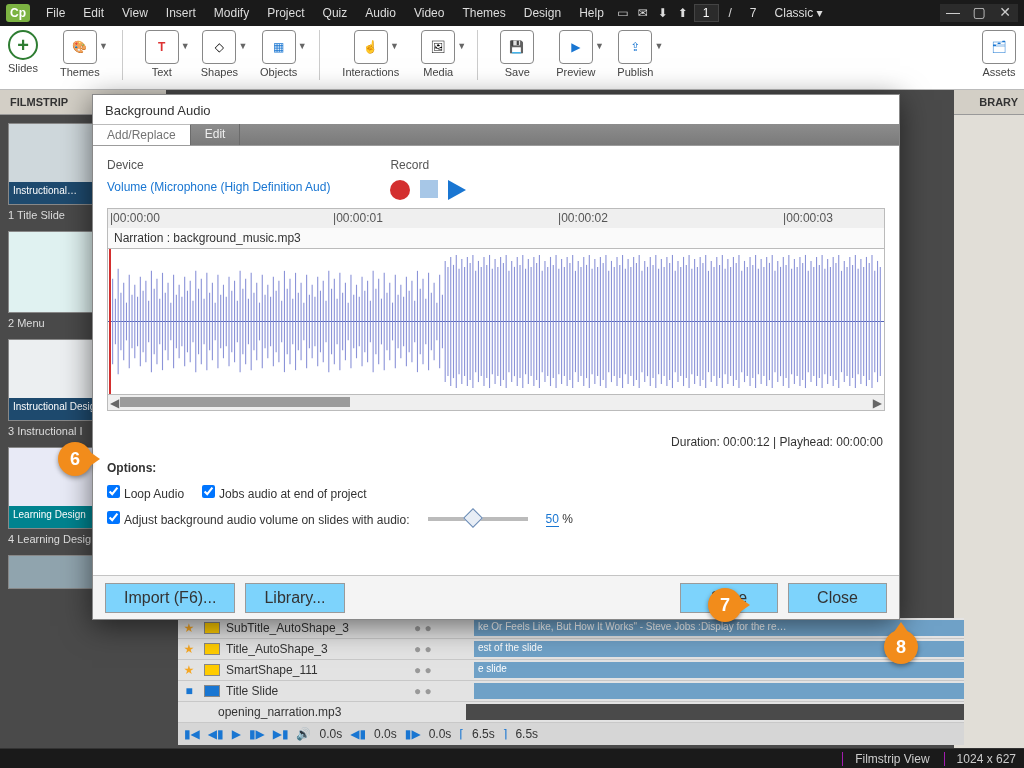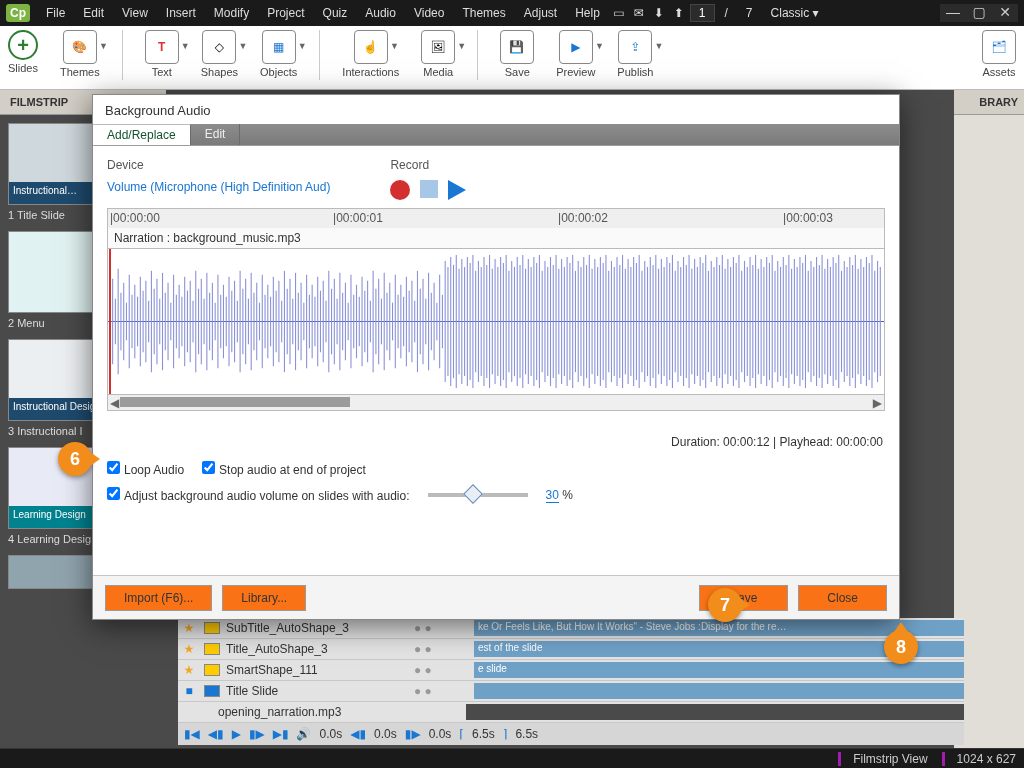--- a/index.html
+++ b/index.html
@@ -24,39 +24,39 @@
 .fs-body { padding:8px 8px; overflow:hidden;}
 .slide-th { margin-bottom:10px;}
 .slide-th .thumb{ width:148px; height:82px; background:#cfd8dc; border:1px solid #888; position:relative; overflow:hidden;}
 .slide-th .cap{ color:#ddd; font-size:11px; margin-top:4px;}
 .thumb .band{ position:absolute; bottom:0; left:0; right:0; height:22px; background:#1e4a6e; color:#fff; font-size:10px; padding:3px 4px;}
 .thumb .band.teal{ background:#00838f;}
 .center { flex:1; background:#4a4a4a; position:relative;}
 .rightpanel{ width:70px; background:#e1ded7;}
 .lib-head{ background:#d3cfc6; color:#333; font-weight:bold; padding:6px 6px; font-size:11px; border-bottom:1px solid #999; text-align:right;}
 .statusbar{ position:absolute; bottom:0; left:0; right:0; height:20px; background:#1a1a1a; color:#ccc; display:flex; justify-content:flex-end; align-items:center; padding:0 8px; gap:14px; font-size:11px; border-top:1px solid #333;}
-.statusbar .seg{ border-left:3px solid #a21caf; padding-left:12px;}
+.statusbar .seg{ border-left:1px solid #a21caf; padding-left:12px;}
 
 .tl-strip{ position:absolute; left:178px; right:60px; bottom:30px; height:120px; background:#e3e3e3;}
 .tl-rows{ }
 .tl-row{ display:flex; align-items:center; height:21px; border-bottom:1px solid #c8c8c8;}
 .tl-row .star{ width:22px; text-align:center; color:#f5a623;}
 .tl-row .sq{ width:16px; height:12px; border:1px solid #888; margin:0 4px;}
 .tl-row .name{ flex:0 0 190px; padding-left:2px; color:#333;}
 .tl-row .dots{ width:60px; color:#999;}
 .tl-row .bar{ flex:1; height:16px; background:#6fa1c7; color:#fff; font-size:10px; padding:1px 4px; white-space:nowrap; overflow:hidden;}
 .tl-row.audio .bar{ background:#4a4a4a;}
 .tl-ctrl{ height:22px; background:#d6d6d6; display:flex; align-items:center; gap:8px; padding:0 6px; color:#1976d2; font-size:11px;}
 .tl-ctrl .t{ color:#333;}
 
 .dialog{ position:absolute; left:92px; top:94px; width:808px; height:526px; background:#fff; box-shadow:0 6px 28px rgba(0,0,0,.55); border:1px solid #888;}
 .dlg-title{ padding:8px 12px 6px; color:#333; font-size:13px;}
 .dlg-tabs{ display:flex; border-bottom:1px solid #9c9c9c; background:linear-gradient(#8d8d8d,#7a7a7a); height:22px;}
 .dlg-tabs .tab{ padding:3px 14px; background:linear-gradient(#8d8d8d,#7a7a7a); color:#eee; font-size:12px; border-right:1px solid #6b6b6b;}
-.dlg-tabs .tab.active{ background:#fff; color:#14532d; border-top:1px solid #bbb;}
+.dlg-tabs .tab.active{ background:#fff; color:#737373; border-top:1px solid #bbb;}
 .dlg-body{ padding:12px 14px 10px; }
 .rec-row{ display:flex; gap:60px; margin-bottom:8px;}
 .rec-row .col .h{ color:#555; margin-bottom:8px; }
 .rec-btns{ display:flex; gap:10px;}
 .rec-btns .r{ width:20px; height:20px; border-radius:50%; background:#d32f2f; display:inline-block;}
 .rec-btns .s{ width:18px; height:18px; background:#a7c7e7; display:inline-block;}
 .rec-btns .p{ width:0; height:0; border-left:18px solid #1976d2; border-top:10px solid transparent; border-bottom:10px solid transparent; display:inline-block;}
 .device-link{ color:#1976d2;}
 .timeline-ruler{ margin-top:6px; height:20px; border:1px solid #bbb; border-bottom:none; background:#efefef; position:relative; font-size:10px; color:#555;}
 .timeline-ruler span{ position:absolute; top:2px;}
@@ -69,21 +69,21 @@
 .wave-scroll .ar{ position:absolute; top:1px; font-size:12px; color:#666;}
 .dur-row{ text-align:right; color:#333; padding:6px 2px; font-size:12px;margin-top:18px;}
 .opts{ margin-top:6px;}
 .opts .h{ font-weight:bold; color:#333; margin-bottom:10px;}
 .opts .row{ margin-bottom:10px; color:#333; display:flex; align-items:center; gap:18px;}
 .opts .blue{ color:#1976d2; border-bottom:1px solid #1976d2;}
 .opts input[type=checkbox]{ margin-right:4px;}
 .slider{ width:100px; height:4px; background:#bbb; position:relative; display:inline-block; vertical-align:middle;}
 .slider .kn{ position:absolute; top:-6px; left:38px; width:14px; height:14px; background:#e8eef6; border:1px solid #6a8bb5; transform:rotate(45deg);}
 .dlg-foot{ position:absolute; left:0; right:0; bottom:0; height:44px; border-top:1px solid #c4c4c4; background:#f4f4f4; display:flex; align-items:center; padding:0 12px; gap:10px;}
-.btn{ background:#f97316; border:1px solid #9a9a9a; padding:5px 18px; color:#333; font-size:12px; cursor:default;}
+.btn{ background:#7dd3fc; border:1px solid #9a9a9a; padding:5px 18px; color:#333; font-size:16px; cursor:default;}
 .dlg-foot .spacer{flex:1;}
 
 .bub{ position:absolute; width:34px; height:34px; border-radius:50%; background:#f28c1b; color:#fff; font-weight:bold; font-size:18px; display:flex; align-items:center; justify-content:center; box-shadow:0 2px 5px rgba(0,0,0,.4);}
 .bub::after{ content:""; position:absolute; width:0; height:0;}
 .bub.b6{ left:58px; top:442px;}
 .bub.b6::after{ right:-8px; top:10px; border-left:10px solid #f28c1b; border-top:7px solid transparent; border-bottom:7px solid transparent;}
 .bub.b7{ left:708px; top:588px;}
 .bub.b7::after{ right:-8px; top:10px; border-left:10px solid #f28c1b; border-top:7px solid transparent; border-bottom:7px solid transparent;}
 .bub.b8{ left:884px; top:630px;}
 .bub.b8::after{ top:-8px; left:10px; border-bottom:10px solid #f28c1b; border-left:7px solid transparent; border-right:7px solid transparent;}
@@ -96,21 +96,21 @@
   <div class="mi">File</div>
   <div class="mi">Edit</div>
   <div class="mi">View</div>
   <div class="mi">Insert</div>
   <div class="mi">Modify</div>
   <div class="mi">Project</div>
   <div class="mi">Quiz</div>
   <div class="mi">Audio</div>
   <div class="mi">Video</div>
   <div class="mi">Themes</div>
-  <div class="mi">Adjust</div>
+  <div class="mi">Design</div>
   <div class="mi">Help</div>
   <div class="icon">▭</div>
   <div class="icon">✉</div>
   <div class="icon">⬇</div>
   <div class="icon">⬆</div>
   <div class="pgbox">1</div>
   <div class="mi">/</div>
   <div class="mi">7</div>
   <div class="mi">Classic ▾</div>
   <div class="spacer"></div>
@@ -586,30 +586,31 @@
       </svg>
     </div>
     <div class="wave-scroll">
       <span class="ar" style="left:2px;">◀</span>
       <div class="thumb"></div>
       <span class="ar" style="right:2px;">▶</span>
     </div>
     <div class="dur-row">Duration:   00:00:12  |  Playhead:   00:00:00</div>
 
     <div class="opts">
+      <div class="h">Options:</div>
       <div class="row">
         <label><input type="checkbox" checked="" style=""><span>Loop Audio</span></label>
-        <label><input type="checkbox" checked="" style=""><span>Stop audio at end of project</span></label>
+        <label><input type="checkbox" checked="" style=""><span>Jobs audio at end of project</span></label>
       </div>
       <div class="row">
         <label><input type="checkbox" checked="" style=""><span>Adjust background audio volume on slides with audio:</span></label>
         <span class="slider">
             <span class="kn"></span>
           </span>
-        <span><span class="blue">30</span>&nbsp;<span>%</span></span>
+        <span><span class="blue">50</span>&nbsp;<span>%</span></span>
       </div>
     </div>
   </div>
   <div class="dlg-foot">
     <div class="btn">Import (F6)...</div>
     <div class="btn">Library...</div>
     <div class="spacer"></div>
     <div class="btn" style="padding:5px 30px;">Save</div>
     <div class="btn" style="padding:5px 28px;">Close</div>
   </div>

